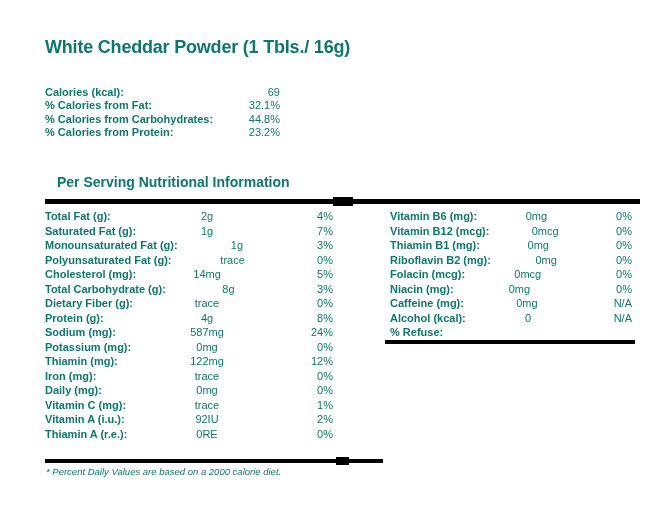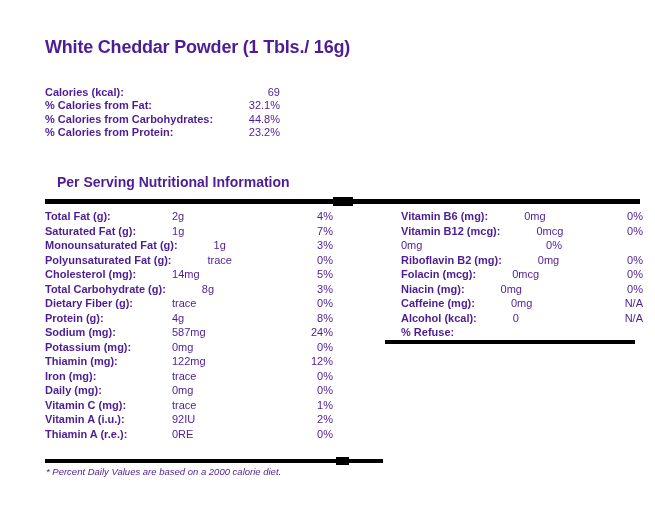--- a/index.html
+++ b/index.html
@@ -6,21 +6,21 @@
     margin: 0;
     padding: 0;
     background: #ffffff;
   }
   .page {
     position: relative;
     width: 655px;
     height: 532px;
     background: #ffffff;
     font-family: "Liberation Sans", "DejaVu Sans", sans-serif;
-    color: #4c1d95;
+    color: #0f766e;
     overflow: hidden;
   }
   .title {
     position: absolute;
     left: 45px;
     top: 37px;
     font-size: 18px;
     font-weight: bold;
     letter-spacing: -0.2px;
     white-space: nowrap;
@@ -86,30 +86,30 @@
     width: 13px;
     height: 8px;
   }
   .col {
     position: absolute;
     top: 209px;
     font-size: 11px;
     line-height: 14.5px;
   }
   .col-left  { left: 45px;  width: 288px; }
-  .col-right { left: 390px; width: 242px; margin-left: 11px; }
+  .col-right { left: 390px; width: 242px; }
   .n-row { display: flex; gap: 36px; }
   .n-row .lbl {
     flex: 1;
     font-weight: bold;
     white-space: nowrap;
   }
   .n-row .amt {
     width: 70px;
-    text-align: left;
+    text-align: center;
     white-space: nowrap;
   }
   .n-row .dv {
     width: 55px;
     text-align: right;
     white-space: nowrap;
   }
   .footnote {
     position: absolute;
     left: 46px;
@@ -259,20 +259,21 @@
     <span class="dv">0%</span>
   </div>
 
   <div class="n-row">
     <span class="lbl">Vitamin B12 (mcg):</span>
     <span class="amt">0mcg</span>
     <span class="dv">0%</span>
   </div>
 
   <div class="n-row">
+    <span class="lbl">Thiamin B1 (mg):</span>
     <span class="amt">0mg</span>
     <span class="dv">0%</span>
   </div>
 
   <div class="n-row">
     <span class="lbl">Riboflavin B2 (mg):</span>
     <span class="amt">0mg</span>
     <span class="dv">0%</span>
   </div>
 

